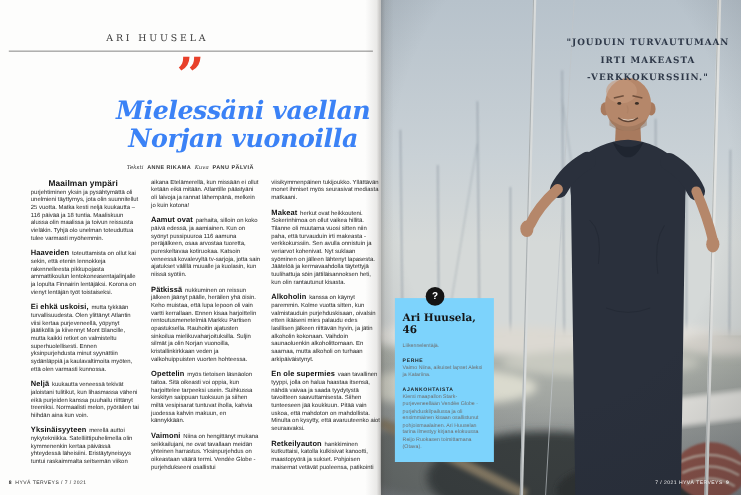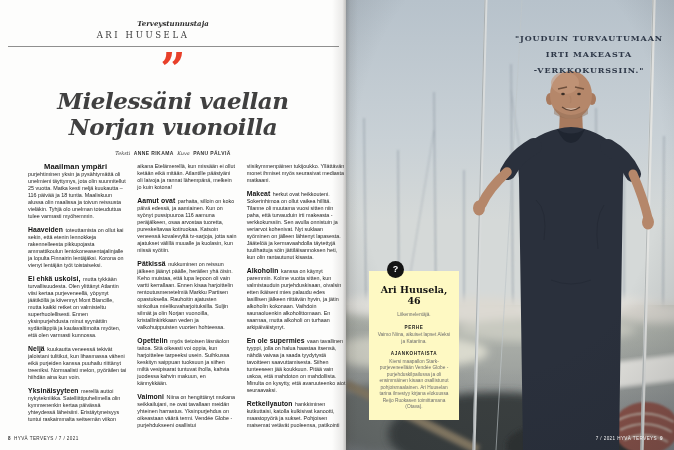--- a/index.html
+++ b/index.html
@@ -12,21 +12,21 @@
           font-family:"DejaVu Serif",serif;font-style:italic;font-weight:bold;
           font-size:7px;color:#2b2b2b;}
   .masthead-name{position:absolute;top:30px;left:0;width:286px;text-align:center;
           font-family:"DejaVu Serif",serif;font-size:8.5px;letter-spacing:2.6px;color:#3a3a3a;}
   .rule{position:absolute;top:46px;left:8px;width:331px;height:0;border-top:0.75px solid #8f8f8f;}
   .quote-glyph{position:absolute;top:50px;left:0;width:346px;text-align:center;
           font-family:"DejaVu Serif",serif;font-weight:bold;font-size:44px;line-height:40px;
           color:#e8402a;}
   .title{position:absolute;top:88px;left:0;width:346px;text-align:center;
           font-family:"DejaVu Serif",serif;font-style:italic;font-weight:bold;
-          font-size:23px;line-height:26px;color:#404040;letter-spacing:-0.4px;}
+          font-size:23px;line-height:26px;color:#3b82f6;letter-spacing:-0.4px;padding-left:48px;}
   .byline{position:absolute;top:150px;left:0;width:346px;text-align:center;font-size:5px;color:#333;}
   .byline .lbl{font-family:"DejaVu Serif",serif;font-style:italic;margin:0 1px;}
   .byline .nm{font-weight:bold;letter-spacing:0.4px;margin:0 1px;}
 
   .columns{position:absolute;left:28px;top:163px;width:318px;height:266px;
           column-count:3;column-gap:10px;column-fill:auto;overflow:hidden;
           font-size:5.4px;line-height:7px;color:#242424;text-align:left;}
   .columns p{margin:0 0 6px 0;}
   .columns .lead{font-family:"Liberation Sans",sans-serif;font-weight:bold;
           font-size:6.8px;letter-spacing:0.1px;color:#111;padding-right:1px;}
@@ -39,41 +39,40 @@
   .photo-wrap{position:absolute;left:346px;top:0;width:328px;height:450px;overflow:hidden;}
   .photo-wrap svg{display:block;}
 
   .pull-quote{position:absolute;left:508px;top:30px;width:162px;text-align:center;
           font-family:"DejaVu Serif",serif;font-weight:bold;font-size:8px;line-height:16px;
           letter-spacing:0.9px;color:#2e3848;}
 
   .q-circle{position:absolute;left:387px;top:261px;width:17px;height:17px;border-radius:50%;
           background:#141414;color:#fff;font-weight:bold;font-size:9px;line-height:17px;
           text-align:center;font-family:"Liberation Sans",sans-serif;}
-  .info-box{position:absolute;left:369px;top:271px;width:76px;background:#fef9c3;
-          padding:13px 7px 9px 7px;text-align:center;}
+  .info-box{position:absolute;left:359px;top:271px;width:76px;background:#7dd3fc;
+          padding:13px 7px 9px 7px;}
   .ib-name{font-family:"DejaVu Serif",serif;font-weight:bold;font-size:9.5px;line-height:11px;color:#141414;}
   .ib-occ{font-size:4.8px;color:#6e6e6e;margin-top:6px;line-height:6.5px;}
   .ib-label{font-size:4.6px;font-weight:bold;letter-spacing:0.6px;color:#1c1c1c;margin-top:6px;line-height:6.5px;}
   .ib-text{font-size:4.8px;color:#6e6e6e;line-height:6.5px;margin-top:1px;}
 
   .footer-right{position:absolute;right:11px;bottom:9px;font-size:4.6px;color:#f2f2f2;letter-spacing:0.4px;}
   .footer-right .pgno{font-weight:bold;margin-left:3px;}
 
   .gutter{position:absolute;left:332px;top:0;width:26px;height:450px;pointer-events:none;
           background:linear-gradient(90deg,rgba(0,0,0,0) 0%,rgba(60,55,50,0.10) 40%,
           rgba(60,55,50,0.28) 52%,rgba(60,55,50,0.08) 70%,rgba(0,0,0,0) 100%);}
 </style>
 </head>
 <body>
 
 <div class="spread">
 
   <div class="page-left">
-    <div class="kicker">Terveystunnustaja</div>
     <div class="masthead-name">ARI HUUSELA</div>
     <div class="rule"></div>
     <div class="quote-glyph">”</div>
     <div class="title">
       <div>Mielessäni vaellan</div>
       <div>Norjan vuonoilla</div>
     </div>
     <div class="byline">
       <span class="lbl">Teksti</span>
       <span class="nm">ANNE RIKAMA</span>

